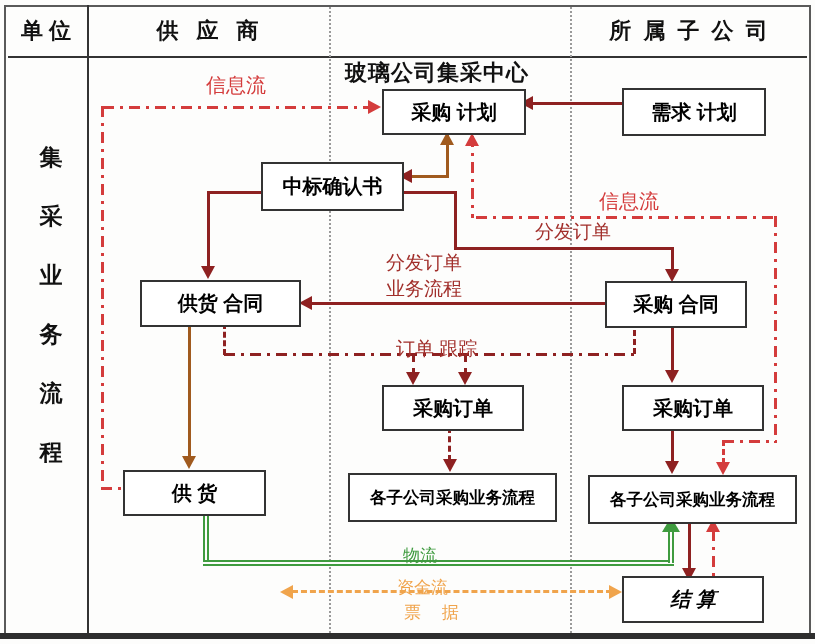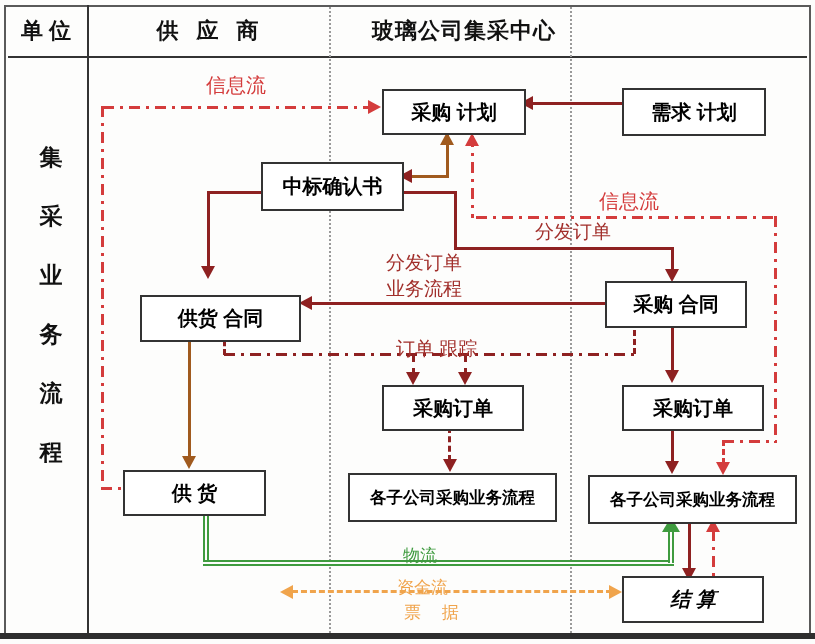--- a/index.html
+++ b/index.html
@@ -53,21 +53,22 @@
 
   <div class="frame"></div>
   <div class="botband"></div>
   <div class="vblack"></div>
   <div class="hline"></div>
   <div class="vsep" style="left:329px;"></div>
   <div class="vsep" style="left:570px;"></div>
 
   <div class="hdr" style="left:14px;width:70px;">单位</div>
   <div class="hdr" style="left:108px;width:205px;">供 应 商</div>
-  <div class="hdr" style="left:358px;width:212px;letter-spacing:1px;">玻璃公司集采中心</div>
+  <div class="hdr" style="left:331px;width:212px;letter-spacing:1px;margin-top:42px;">玻璃公司集采中心</div>
+  <div class="hdr" style="left:582px;width:216px;letter-spacing:3px;">所 属 子 公 司</div>
 
   <div class="side">
     <span>集</span>
     <span>采</span>
     <span>业</span>
     <span>务</span>
     <span>流</span>
     <span>程</span>
   </div>
 
@@ -147,21 +148,21 @@
   <div class="lbl lbl-maroon" style="left:374px;top:250px;">分发订单</div>
   <div class="lbl lbl-maroon" style="left:374px;top:276px;">业务流程</div>
   <div class="lbl lbl-maroon" style="left:384px;top:336px;">订单 跟踪</div>
   <div class="lbl lbl-green" style="left:391px;top:544px;">物流</div>
   <div class="lbl lbl-orange" style="left:385px;top:576px;">资金流</div>
   <div class="lbl lbl-orange" style="left:392px;top:601px;letter-spacing:8px;">票 据</div>
 
   <div class="box" style="left:382px;top:89px;width:140px;height:42px;">采购  计划</div>
   <div class="box" style="left:622px;top:88px;width:140px;height:44px;">需求  计划</div>
   <div class="box" style="left:261px;top:162px;width:139px;height:45px;">中标确认书</div>
-  <div class="box" style="left:140px;top:295px;width:157px;height:43px;">供货 合同</div>
+  <div class="box" style="left:140px;top:280px;width:157px;height:43px;">供货 合同</div>
   <div class="box" style="left:605px;top:281px;width:138px;height:43px;">采购 合同</div>
   <div class="box" style="left:382px;top:385px;width:138px;height:42px;">采购订单</div>
   <div class="box" style="left:622px;top:385px;width:138px;height:42px;">采购订单</div>
   <div class="box small" style="left:348px;top:473px;width:205px;height:45px;">各子公司采购业务流程</div>
   <div class="box small" style="left:588px;top:475px;width:205px;height:45px;">各子公司采购业务流程</div>
   <div class="box" style="left:123px;top:470px;width:139px;height:42px;">供  货</div>
   <div class="box" style="left:622px;top:576px;width:138px;height:43px;font-style:italic;">结  算</div>
 
 </div>
 

